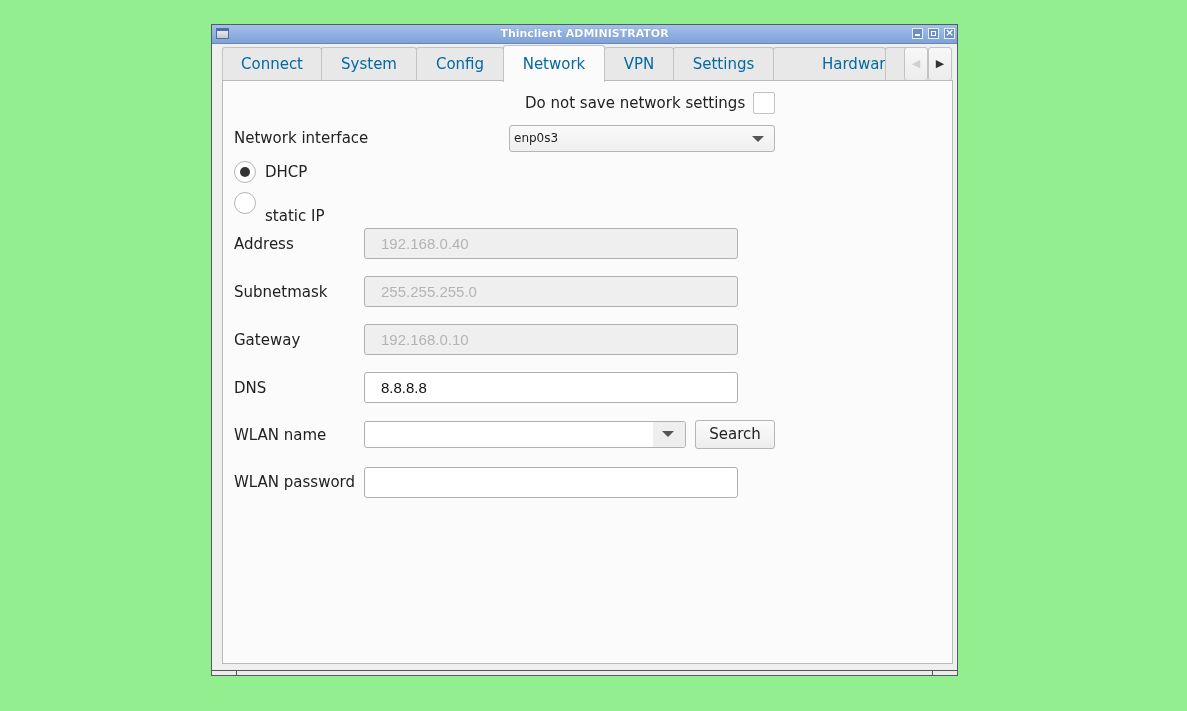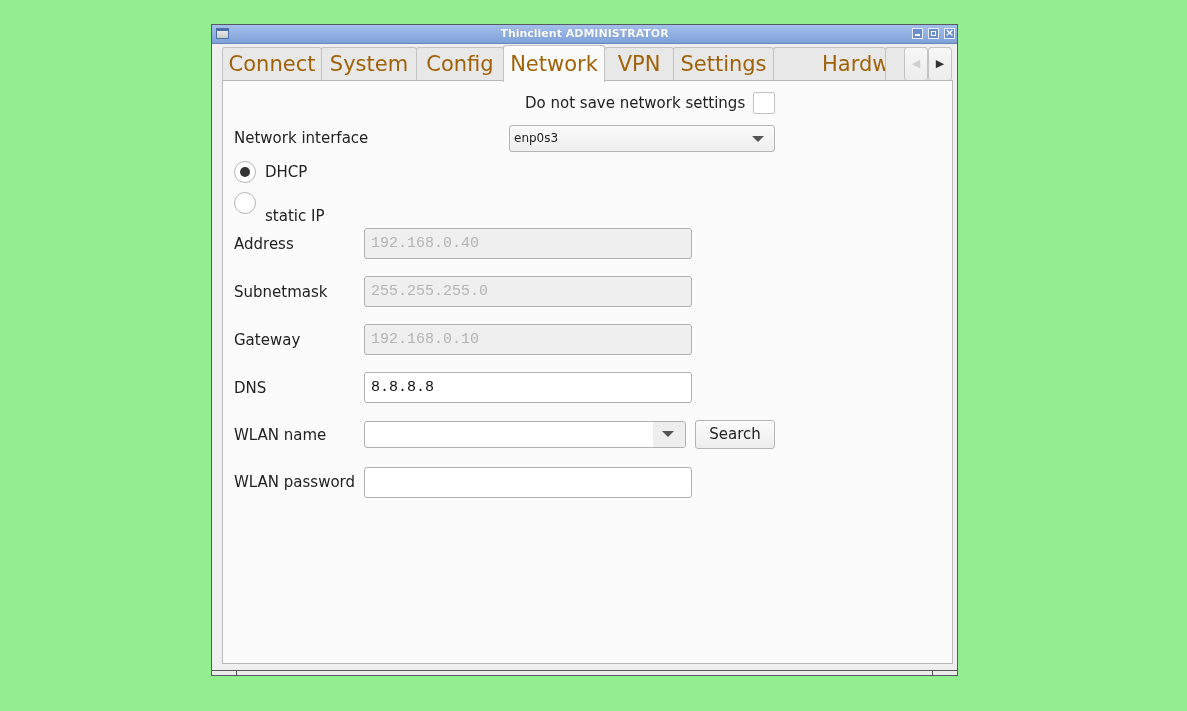--- a/index.html
+++ b/index.html
@@ -49,21 +49,21 @@
 
     .tabbar {
       position: absolute; left: 10px; top: 20px; right: 6px; height: 36px;
     }
     .tab {
       position: absolute; top: 2px; height: 33px;
       background: #e8e8e8;
       border: 1px solid #c3c3c3; border-bottom: none;
       border-radius: 3px 3px 0 0;
       box-sizing: border-box;
-      font-size: 21px; color: #a16207;
+      font-size: 15px; color: #0369a1;
       text-align: center; line-height: 33px;
       cursor: pointer;
     }
     .tab.active {
       top: 0; height: 37px; background: #fbfbfb; z-index: 2; line-height: 37px;
     }
     .tab-arrow {
       position: absolute; top: 2px; width: 24px; height: 34px;
       background: linear-gradient(#f7f7f7, #ececec);
       border: 1px solid #c3c3c3; border-radius: 3px;
@@ -105,24 +105,24 @@
       border-left: 6px solid transparent; border-right: 6px solid transparent; border-top: 6px solid #555;
     }
     .radio {
       position: absolute; width: 22px; height: 22px; border-radius: 50%;
       border: 1px solid #b5b5b5; background: #fff; box-sizing: border-box;
     }
     .radio .dot {
       position: absolute; left: 5px; top: 5px; width: 10px; height: 10px; border-radius: 50%; background: #333;
     }
     .textfield {
-      position: absolute; width: 328px; height: 31px;
+      position: absolute; width: 374px; height: 31px;
       border: 1px solid #b0b0b0; border-radius: 3px; box-sizing: border-box;
-      background: #fff; font-size: 15px; line-height: 29px; padding-left: 6px; color: #111;
-      font-family: Liberation Mono, monospace;
+      background: #fff; font-size: 15px; line-height: 29px; padding-left: 16px; color: #111;
+      font-family: Liberation Sans, sans-serif;
     }
     .textfield.disabled { background: #efefef; color: #b4b4b4; }
     .combo {
       position: absolute; width: 322px; height: 27px;
       border: 1px solid #b0b0b0; border-radius: 3px; box-sizing: border-box; background: #fff;
     }
     .combo .btnpart {
       position: absolute; right: 0; top: 0; bottom: 0; width: 32px; background: #eeeeee; border-radius: 0 3px 3px 0;
     }
     .combo .caret { right: 11px; top: 9px; }

